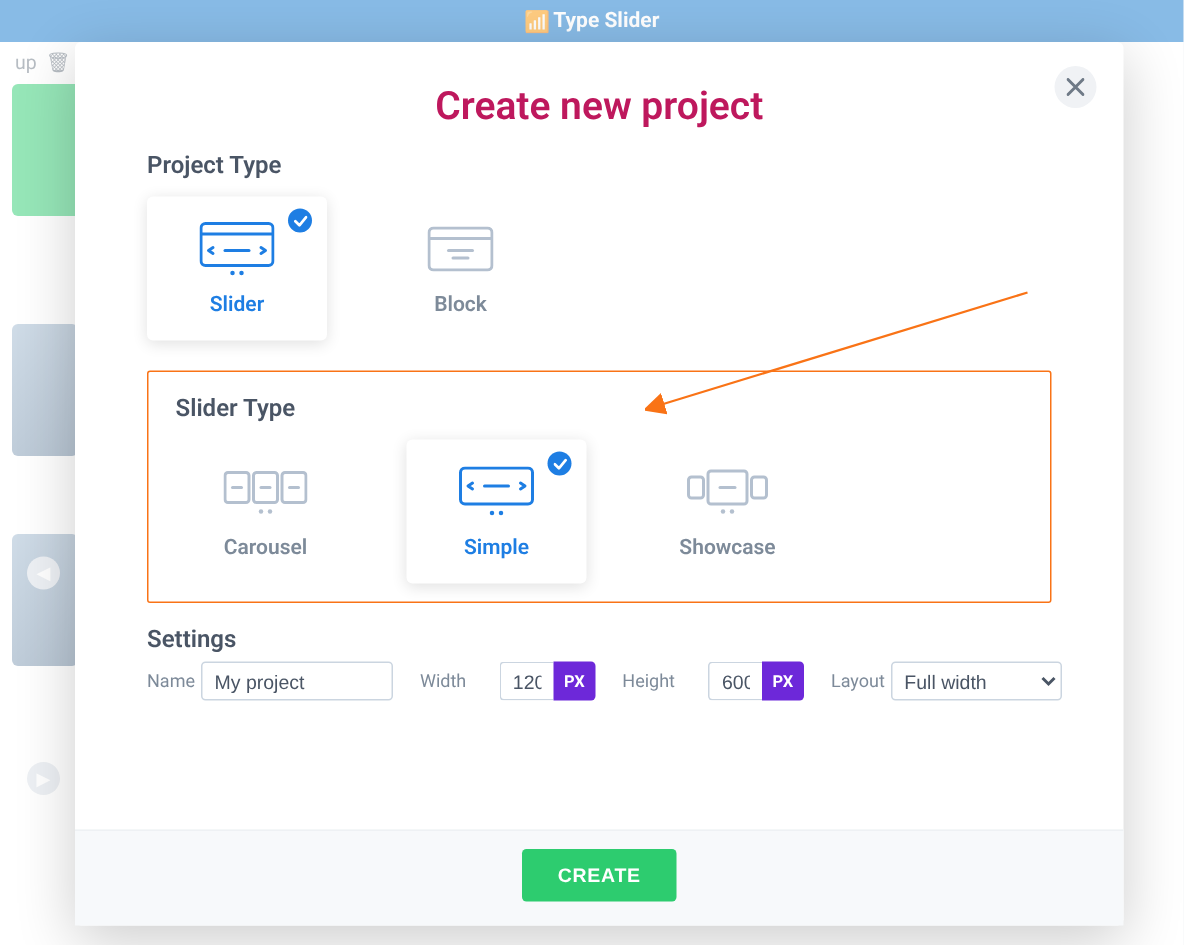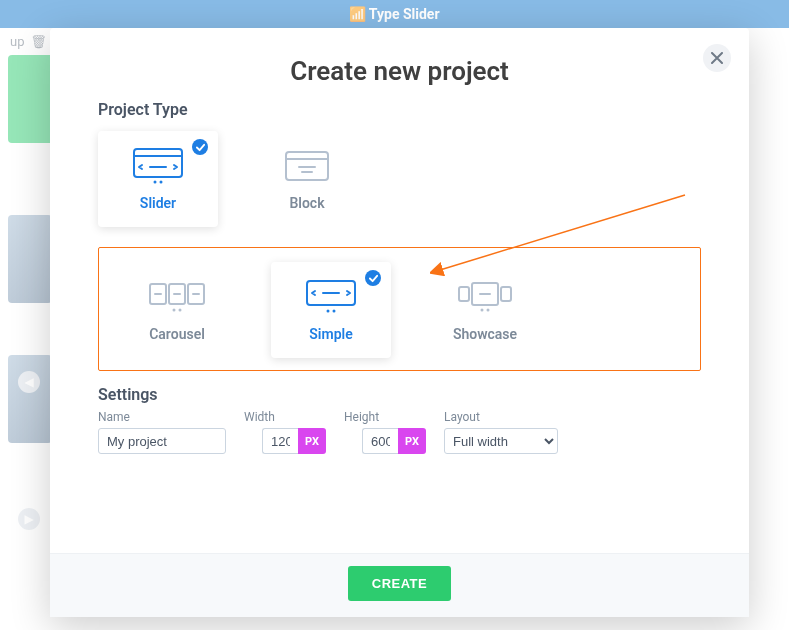--- a/index.html
+++ b/index.html
@@ -12,46 +12,46 @@
 .thumb.green { background: #2dcc71; }
 .thumb.photo { background: linear-gradient(135deg,#9fb8cf,#6f8aa5); }
 .small-text { font-size: 13px; color: #6f7a87; padding: 6px 10px; display: flex; align-items: center; gap: 6px; }
 
 .overlay { position: absolute; inset: 0; background: rgba(255,255,255,0.5); }
 
 .modal { position: absolute; left: 50px; top: 28px; right: 40px; bottom: 13px; background: #fff; border-radius: 4px; box-shadow: 0 10px 40px rgba(0,0,0,0.2); display: flex; flex-direction: column; }
 .modal-close { position: absolute; top: 16px; right: 18px; width: 28px; height: 28px; border-radius: 50%; background: #f0f2f5; display: flex; align-items: center; justify-content: center; cursor: pointer; color: #6f7a87; }
 .modal-close svg { width: 12px; height: 12px; }
 .modal-body { flex: 1 1 auto; padding: 28px 48px 18px; overflow: hidden; }
-.modal-title { font-size: 26px; font-weight: 600; color: #404040; text-align: center; margin-bottom: 14px; }
+.modal-title { font-size: 26px; font-weight: 600; color: #be185d; text-align: center; margin-bottom: 14px; }
 
 .section-label { font-size: 16px; font-weight: 600; color: #4a5565; margin-bottom: 12px; }
 
 .type-cards { display: flex; gap: 29px; margin-bottom: 20px; }
 .card { width: 120px; height: 96px; border-radius: 4px; display: flex; flex-direction: column; align-items: center; justify-content: center; gap: 10px; position: relative; cursor: pointer; }
 .card.selected { background: #fff; box-shadow: 0 2px 10px rgba(0,0,0,0.12); }
 .card .label { font-size: 14px; font-weight: 600; }
 .card.selected .label { color: #1e7ee3; }
 .card:not(.selected) .label { color: #7d8a99; }
 .card .check { position: absolute; top: 8px; right: 10px; width: 16px; height: 16px; background: #1e7ee3; border-radius: 50%; display: flex; align-items: center; justify-content: center; }
 .card .check svg { width: 9px; height: 9px; }
 .icon-box { width: 56px; height: 38px; display: flex; align-items: center; justify-content: center; }
 
 .slider-type-box { border: 1px solid #f97316; border-radius: 2px; padding: 14px 18px 12px; margin-bottom: 14px; }
 .slider-type-box .section-label { margin-bottom: 12px; }
 
 .settings-section .section-label { margin-bottom: 6px; }
 .settings-row { display: flex; gap: 18px; align-items: flex-end; }
-.field { display: flex; flex-direction: column; gap: 4px; }
+.field { display: flex; flex-direction: row; gap: 4px; align-items: center; }
 .field-label { font-size: 12px; color: #7d8a99; }
 .txt { height: 26px; border: 1px solid #cbd5e0; border-radius: 3px; padding: 0 8px; font-size: 13px; color: #4a5565; background: #fff; }
 .name-input { width: 128px; }
 .dim-wrap { display: flex; }
 .dim-input { width: 36px; text-align: center; border-radius: 3px 0 0 3px; border-right: 0; margin-left: 18px; }
-.dim-unit { width: 28px; height: 26px; background: #d946ef; color: #fff; font-size: 11px; font-weight: 700; display: flex; align-items: center; justify-content: center; border-radius: 0 3px 3px 0; }
+.dim-unit { width: 28px; height: 26px; background: #6d28d9; color: #fff; font-size: 11px; font-weight: 700; display: flex; align-items: center; justify-content: center; border-radius: 0 3px 3px 0; }
 .layout-select { width: 114px; height: 26px; border: 1px solid #cbd5e0; border-radius: 3px; font-size: 13px; color: #4a5565; background: #fff; padding: 0 4px; }
 
 .modal-footer { background: #f7f9fb; border-top: 1px solid #eef1f4; padding: 12px 0 16px; display: flex; justify-content: center; }
 .create-btn { background: #2dcc6f; color: #fff; font-weight: 700; font-size: 13px; letter-spacing: 0.5px; padding: 10px 24px; border: none; border-radius: 3px; cursor: pointer; }
 
 .arrow { position: absolute; pointer-events: none; }
 
 .dot { width: 22px; height: 22px; border-radius: 50%; background: #dbe1e8; display: flex; align-items: center; justify-content: center; color: #fff; font-size: 12px; position: absolute; }
 </style>
 </head>
@@ -119,20 +119,21 @@
             <line x1="1" y1="8" x2="43" y2="8" stroke="#b4c0cf" stroke-width="2"></line>
             <line x1="14" y1="16" x2="30" y2="16" stroke="#b4c0cf" stroke-width="2" stroke-linecap="round"></line>
             <line x1="17" y1="21" x2="27" y2="21" stroke="#b4c0cf" stroke-width="2" stroke-linecap="round"></line>
           </svg>
         </div>
         <div class="label">Block</div>
       </div>
     </div>
 
     <div class="slider-type-box">
+      <div class="section-label">Slider Type</div>
       <div class="type-cards" style="margin-bottom:0; gap:34px;">
         <div class="card">
           <div class="icon-box">
             <svg width="56" height="32" viewBox="0 0 56 32">
               <rect x="1" y="3" width="16" height="20" rx="2" fill="none" stroke="#b4c0cf" stroke-width="2"></rect>
               <rect x="20" y="3" width="16" height="20" rx="2" fill="none" stroke="#b4c0cf" stroke-width="2"></rect>
               <rect x="39" y="3" width="16" height="20" rx="2" fill="none" stroke="#b4c0cf" stroke-width="2"></rect>
               <line x1="6" y1="13" x2="12" y2="13" stroke="#b4c0cf" stroke-width="2" stroke-linecap="round"></line>
               <line x1="25" y1="13" x2="31" y2="13" stroke="#b4c0cf" stroke-width="2" stroke-linecap="round"></line>
               <line x1="44" y1="13" x2="50" y2="13" stroke="#b4c0cf" stroke-width="2" stroke-linecap="round"></line>

